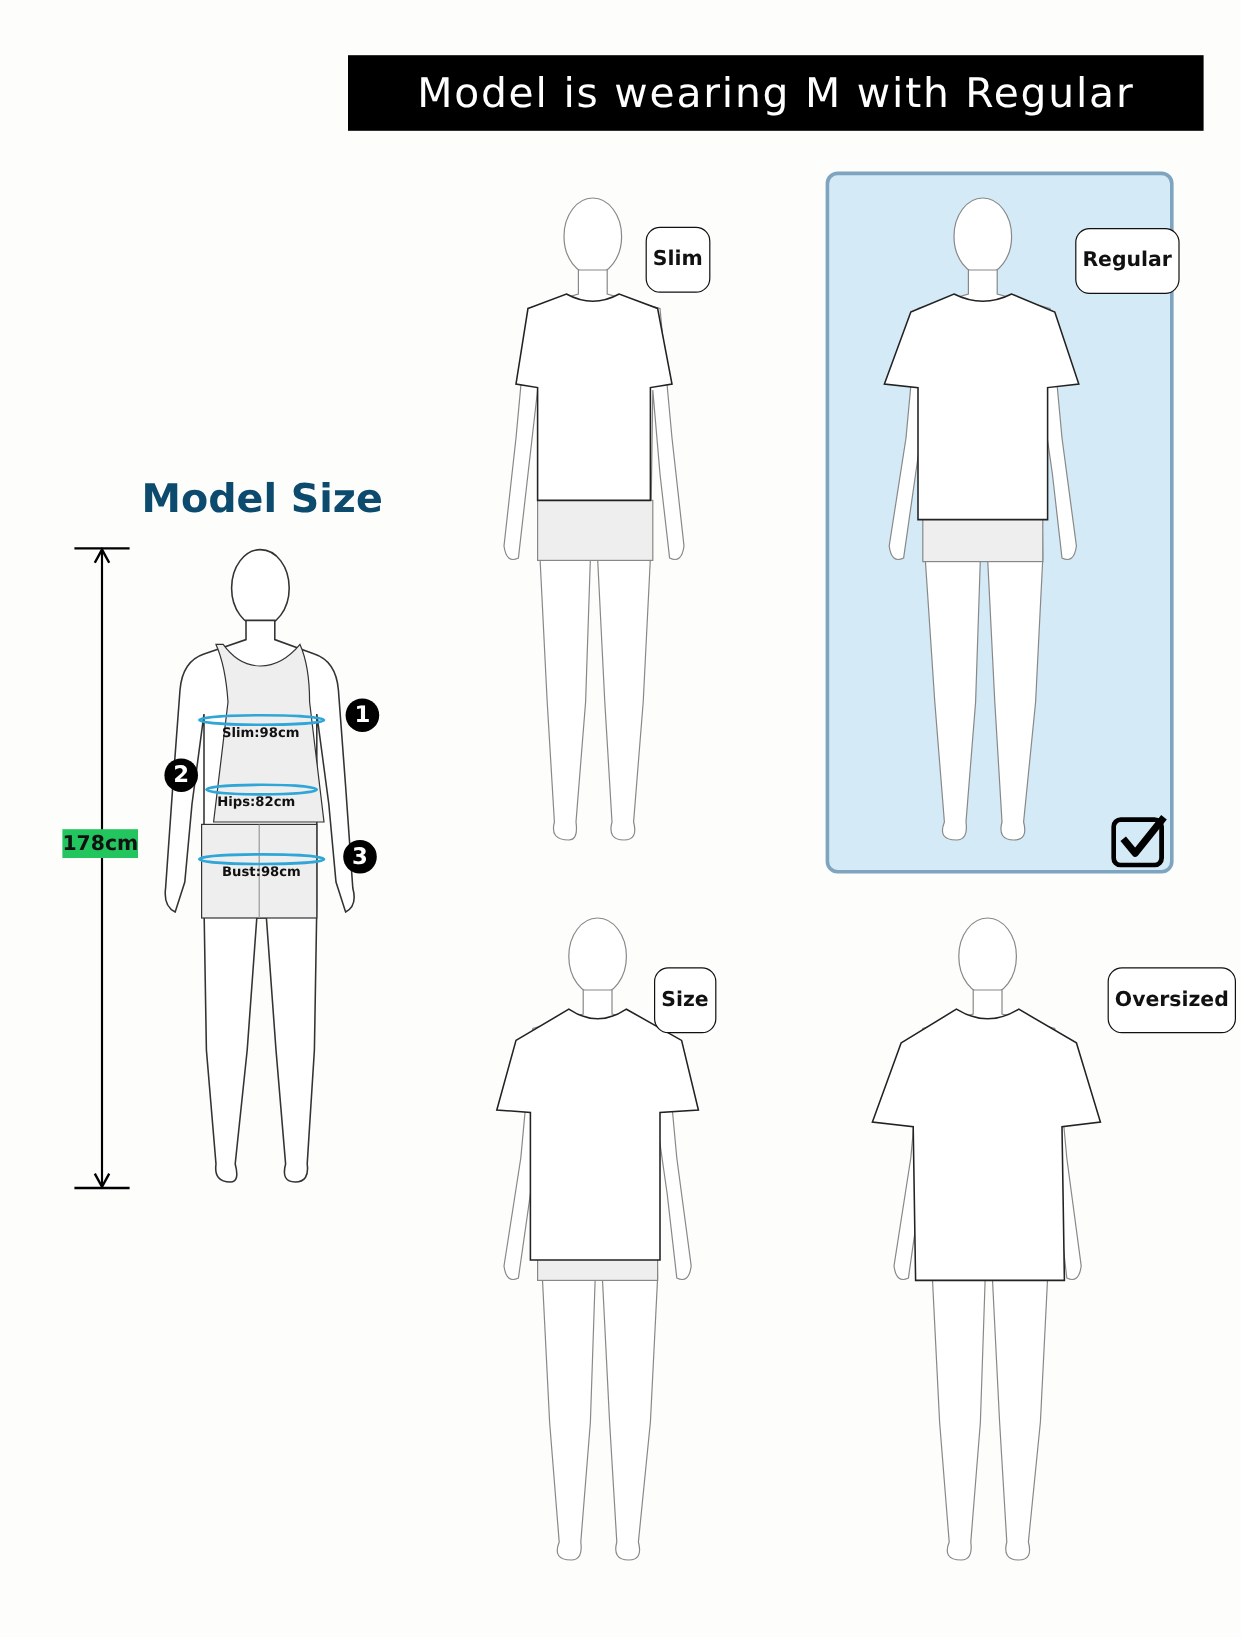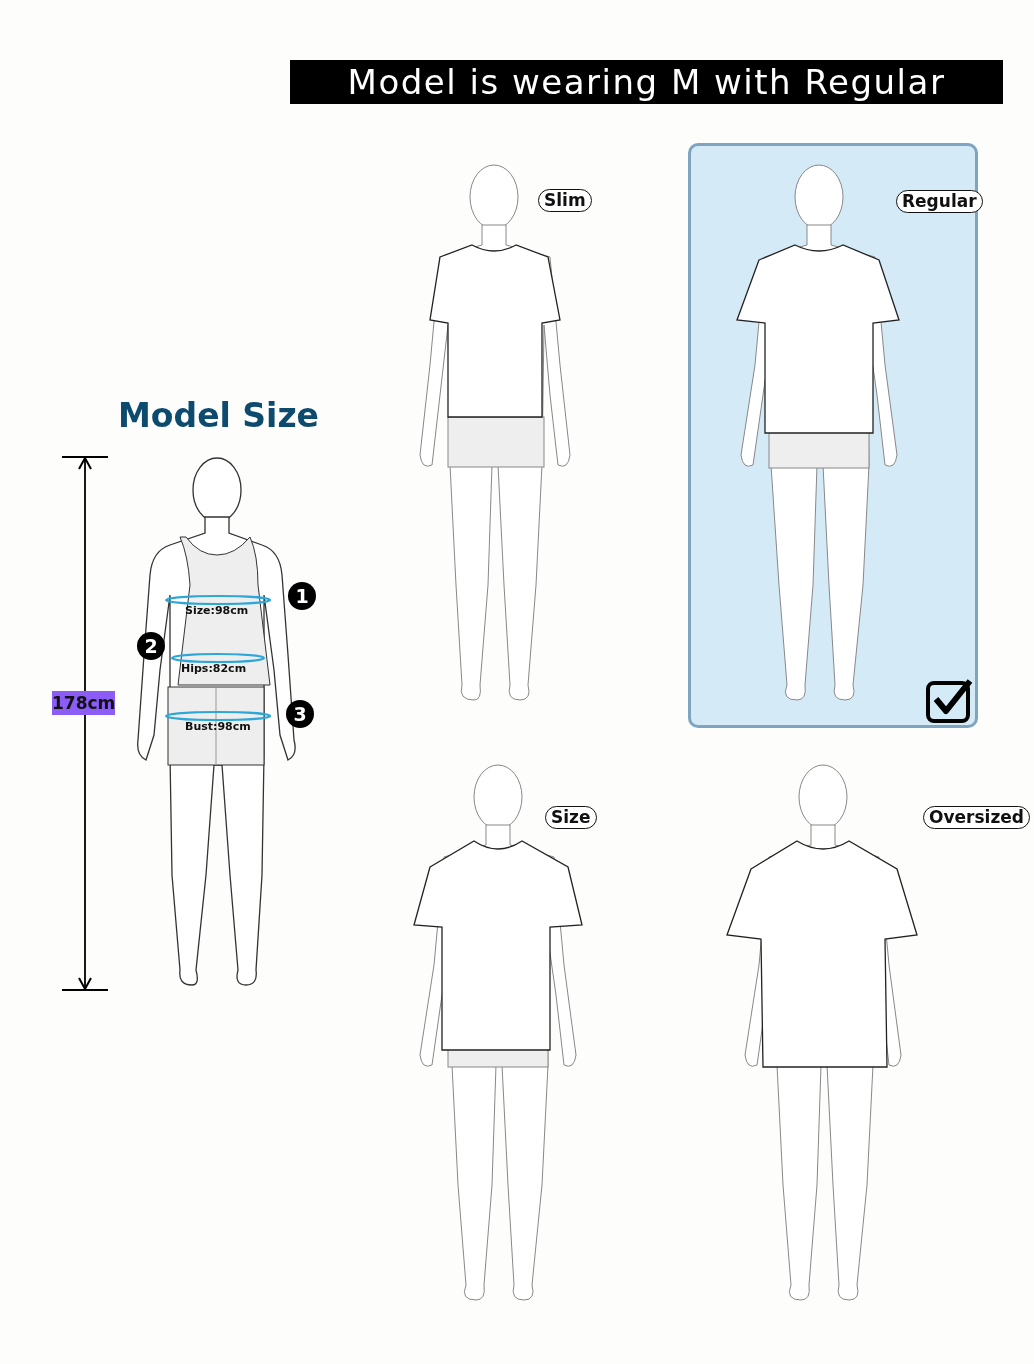--- a/index.html
+++ b/index.html
@@ -1,28 +1,28 @@
 <!DOCTYPE html>
 <html><head>
 <meta charset="utf-8">
 <style>
   html, body { margin: 0; padding: 0; background: #fdfdfc; }
   body { width: 1034px; height: 1364px; position: relative; overflow: hidden;
          font-family: "DejaVu Sans", sans-serif; }
-  .banner { position: absolute; left: 290px; top: 60px; width: 713px; height: 44px;
+  .banner { position: absolute; left: 290px; top: 46px; width: 713px; height: 63px;
             background: #000; color: #fff; display: flex; align-items: center; justify-content: center;
             font-family: "DejaVu Sans", sans-serif; font-size: 34px; letter-spacing: 1.5px; }
   .model-title { position: absolute; left: 118px; top: 396px; font-size: 33px; font-weight: bold;
                  color: #0c4a6e; font-family: "DejaVu Sans", sans-serif; }
   .height-label { position: absolute; left: 52px; top: 691px; font-size: 17px; font-weight: bold; color: #111;
-                  background: #8b5cf6; padding: 2px 0; }
+                  background: #22c55e; padding: 2px 0; }
   .measure { position: absolute; font-size: 11px; font-weight: bold; color: #111; }
   .badge { position: absolute; width: 28px; height: 28px; border-radius: 50%; background: #000; color: #fff;
            font-weight: bold; font-size: 19px; display: flex; align-items: center; justify-content: center; }
-  .fit-label { position: absolute; border: 1.5px solid #111; border-radius: 12px; padding: 0px 5px;
+  .fit-label { position: absolute; border: 1.5px solid #111; border-radius: 12px; padding: 16px 5px;
                font-weight: bold; font-size: 17px; color: #111; background: #fff; line-height: 21px; }
   .selected-card { position: absolute; left: 688px; top: 143px; width: 290px; height: 585px;
                    background: #d4eaf7; border: 3px solid #7fa4c0; border-radius: 10px; box-sizing: border-box; }
   svg.fig { position: absolute; overflow: visible; }
   .check { position: absolute; left: 926px; top: 677px; }
 </style>
 </head>
 <body>
 
 <div class="banner">
@@ -46,21 +46,21 @@
     <path d="M75 62 L75 78 L40 90 Q22 96 20 120 L14 200 L8 285 Q6 300 16 305 L24 280 L30 215 L40 140 L40 300 L42 420 L50 515 Q48 530 62 530 Q70 530 66 515 L76 420 L84 310 L92 310 L100 420 L108 515 Q104 530 116 530 Q128 530 126 515 L132 420 L134 300 L134 140 L144 215 L150 280 L158 305 Q168 300 164 285 L158 200 L152 120 Q150 96 132 90 L99 78 L99 62 Z"></path>
   </g>
   <path d="M50 82 Q58 100 60 130 L48 230 L140 230 L128 130 Q128 100 120 82 Q105 100 87 100 Q69 100 56 82 Z" fill="#eee" stroke="#333" stroke-width="1"></path>
   <rect x="38" y="232" width="96" height="78" fill="#eee" stroke="#333" stroke-width="1"></rect>
   <line x1="86" y1="232" x2="86" y2="310" stroke="#999" stroke-width="1"></line>
   <ellipse cx="88" cy="145" rx="52" ry="4" fill="none" stroke="#2fa6d8" stroke-width="2.2"></ellipse>
   <ellipse cx="88" cy="203" rx="46" ry="4" fill="none" stroke="#2fa6d8" stroke-width="2.2"></ellipse>
   <ellipse cx="88" cy="261" rx="52" ry="4" fill="none" stroke="#2fa6d8" stroke-width="2.2"></ellipse>
 </svg>
 
-<div class="measure" style="left:185px;top:604px">Size:98cm</div>
+<div class="measure" style="left:185px;top:604px">Slim:98cm</div>
 <div class="measure" style="left:181px;top:662px">Hips:82cm</div>
 <div class="measure" style="left:185px;top:720px">Bust:98cm</div>
 
 <div class="badge" style="left:288px;top:582px">1</div>
 <div class="badge" style="left:137px;top:632px">2</div>
 <div class="badge" style="left:286px;top:700px">3</div>
 
 <svg class="fig" style="left:410px;top:165px" width="170" height="540">
   <g fill="#fff" stroke="#888" stroke-width="1">
     <ellipse cx="84" cy="32" rx="24" ry="32"></ellipse>

